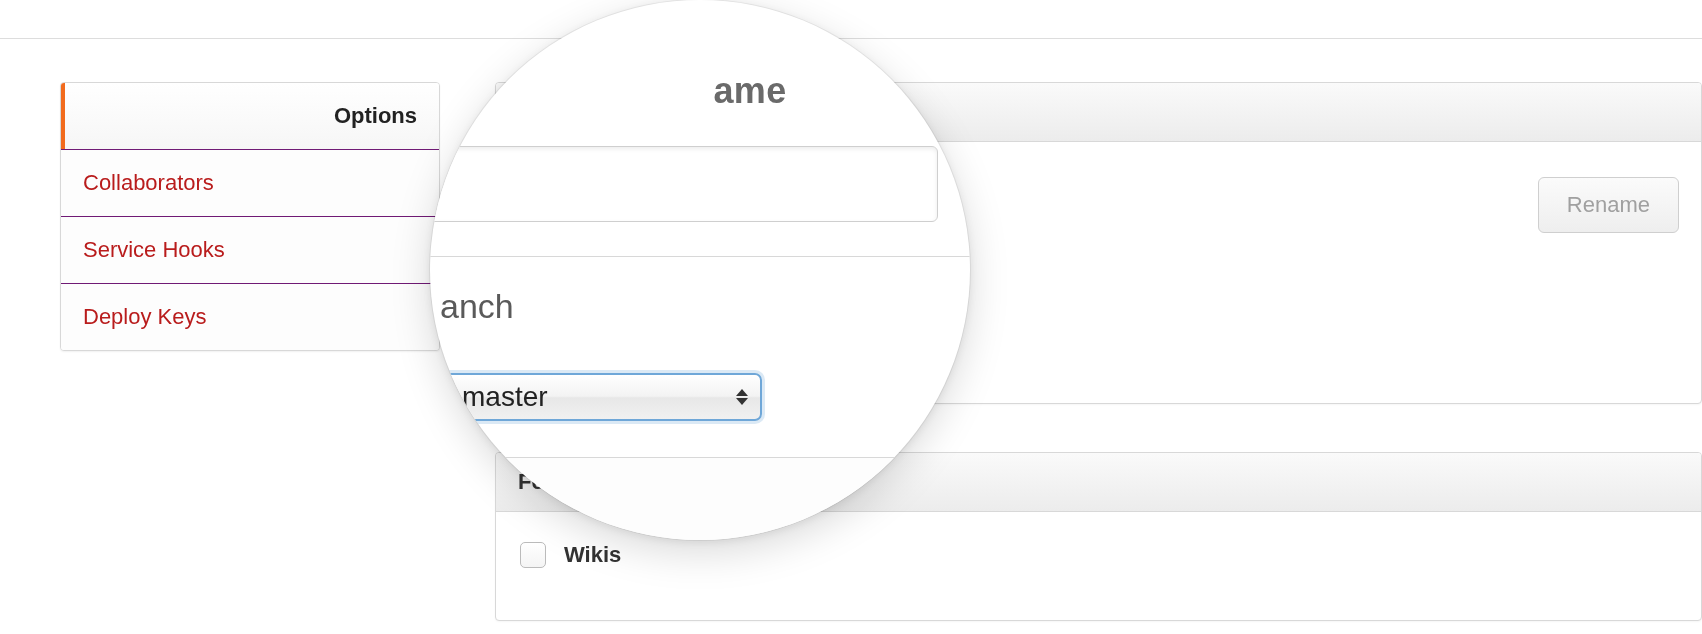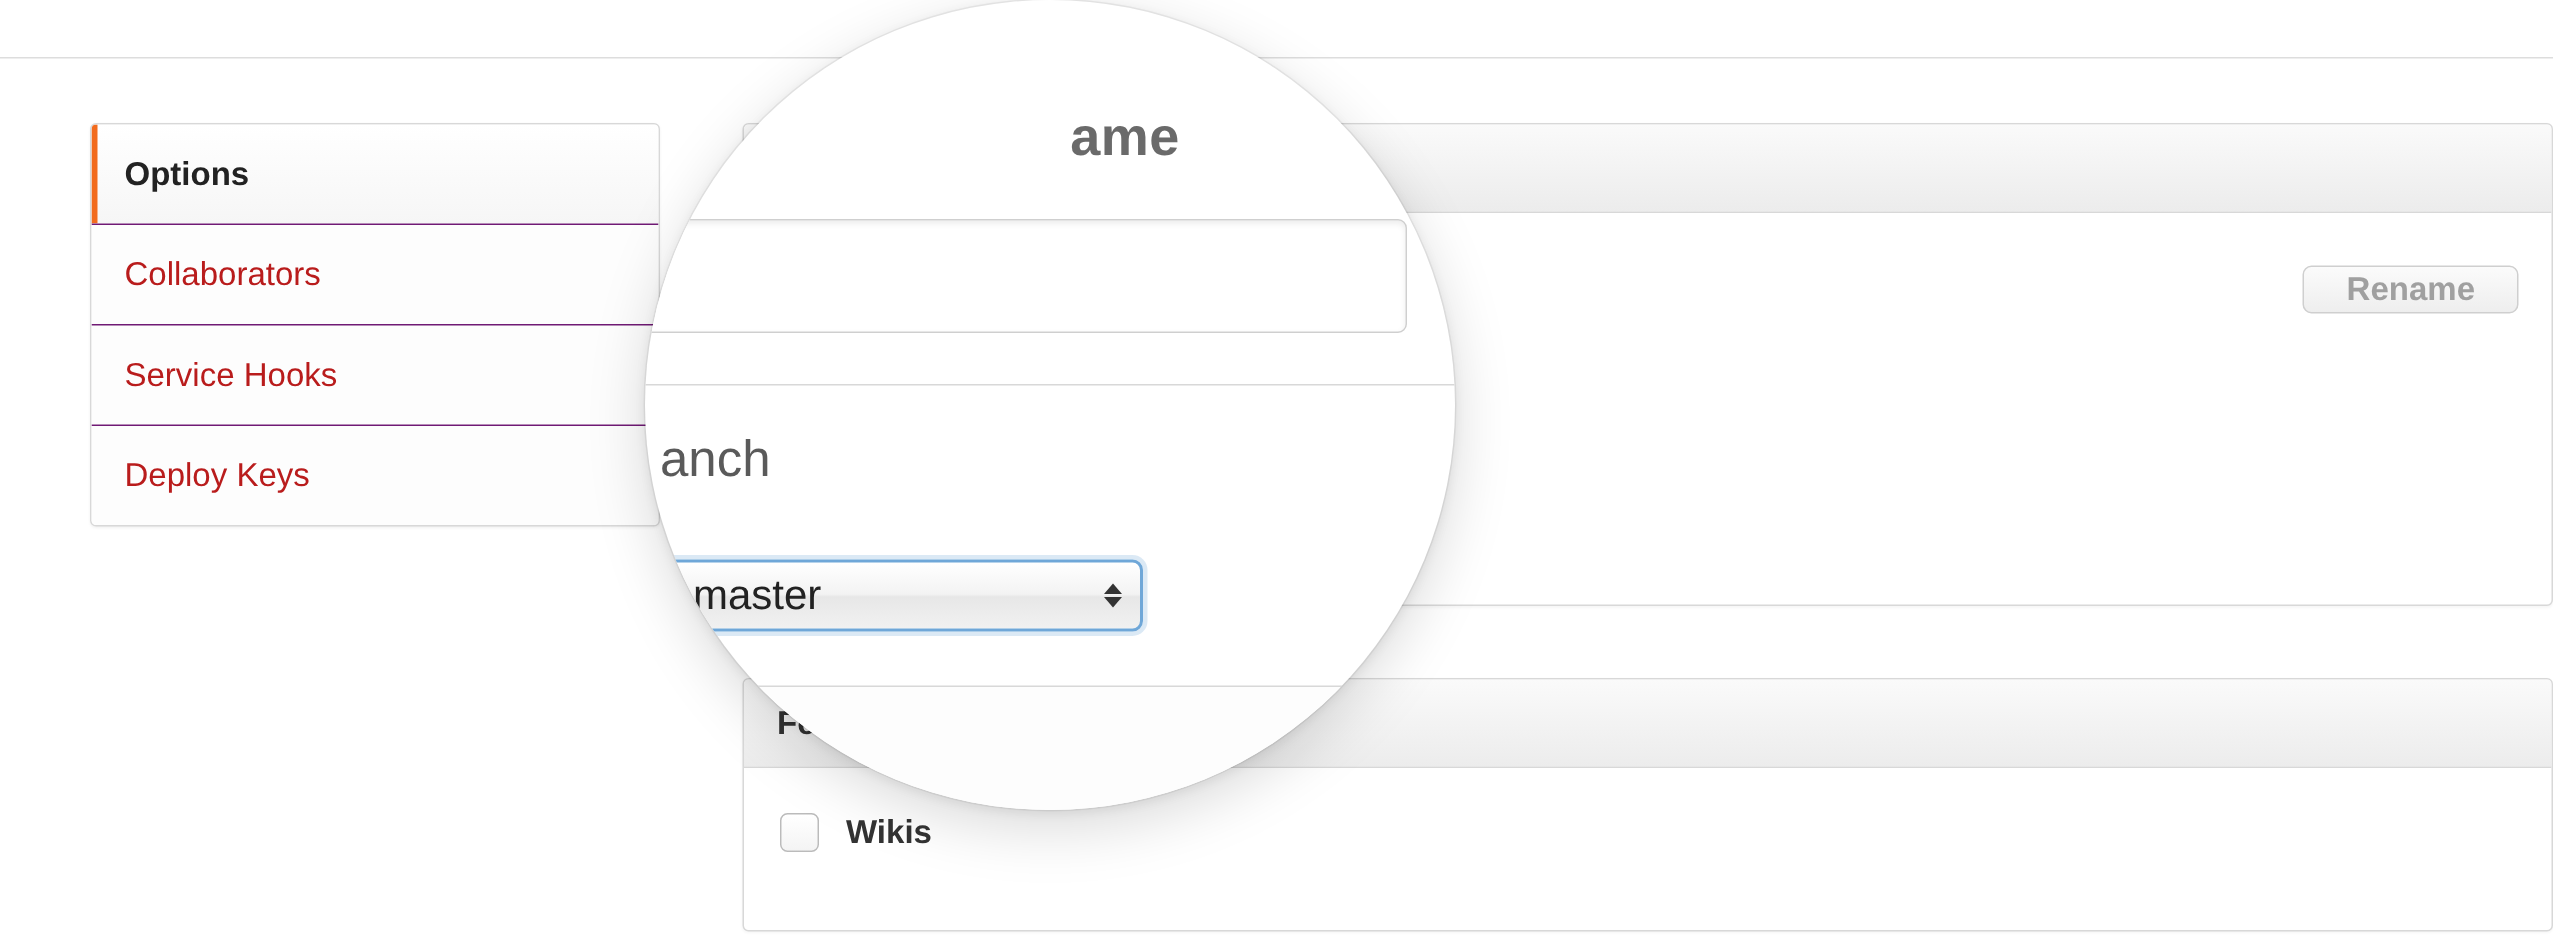--- a/index.html
+++ b/index.html
@@ -39,21 +39,21 @@
   }
   .sidebar-item {
     display: block;
     padding: 20px 22px;
     font-size: 22px;
     color: #b91c1c;
     border-top: 1px solid #701a75;
     background: #fdfdfd;
     cursor: pointer;
   }
-  .sidebar-item:first-child { border-top: none; }
+  .sidebar-item:first-child { border-top: none; text-align: right; }
   .sidebar-item.selected {
     color: #222;
     font-weight: 700;
     background: linear-gradient(#fff,#f6f6f6);
     border-left: 4px solid #f26b1d;
     padding-left: 18px;
   }
 
   
   .main {
@@ -91,27 +91,27 @@
     left: 0;
     right: 0;
     top: 64px; 
     padding: 30px 22px;
     display: flex;
     align-items: center;
     justify-content: flex-end;
     gap: 28px;
   }
   .rename-btn {
-    padding: 2px 28px;
+    padding: 14px 28px;
     border: 1px solid #cfcfcf;
     border-radius: 6px;
     background: linear-gradient(#fbfbfb,#eeeeee);
     color: #a0a0a0;
     font-size: 22px;
-    font-weight: 700;
+    font-weight: 400;
     cursor: pointer;
   }
 
   
   .feature-row {
     display: flex;
     align-items: flex-end;
     gap: 18px;
     padding: 8px 2px 30px 2px;
   }

